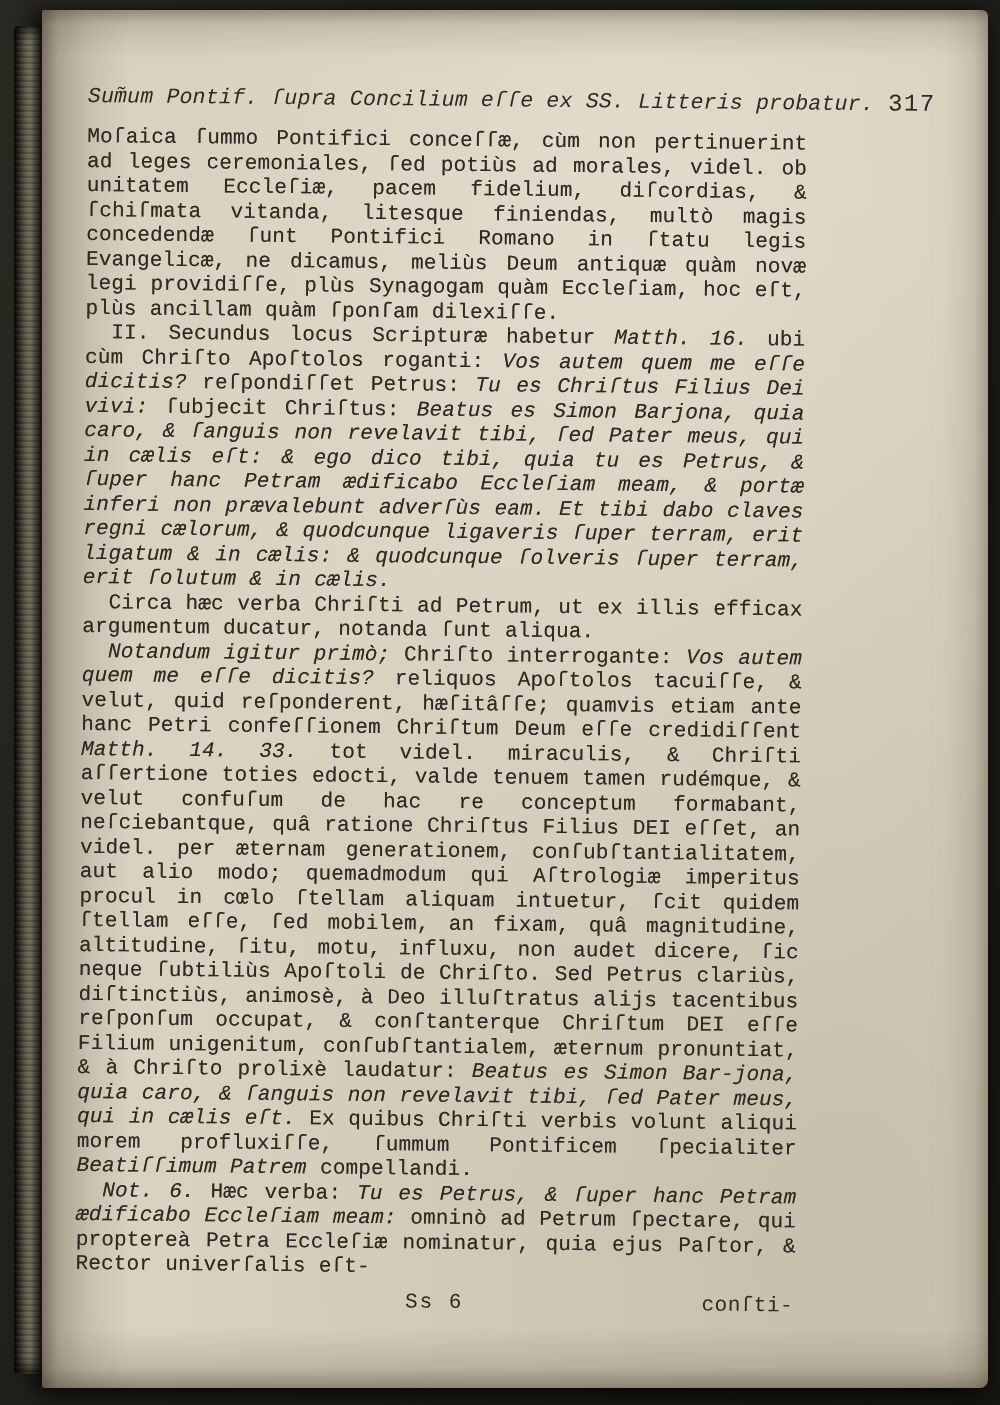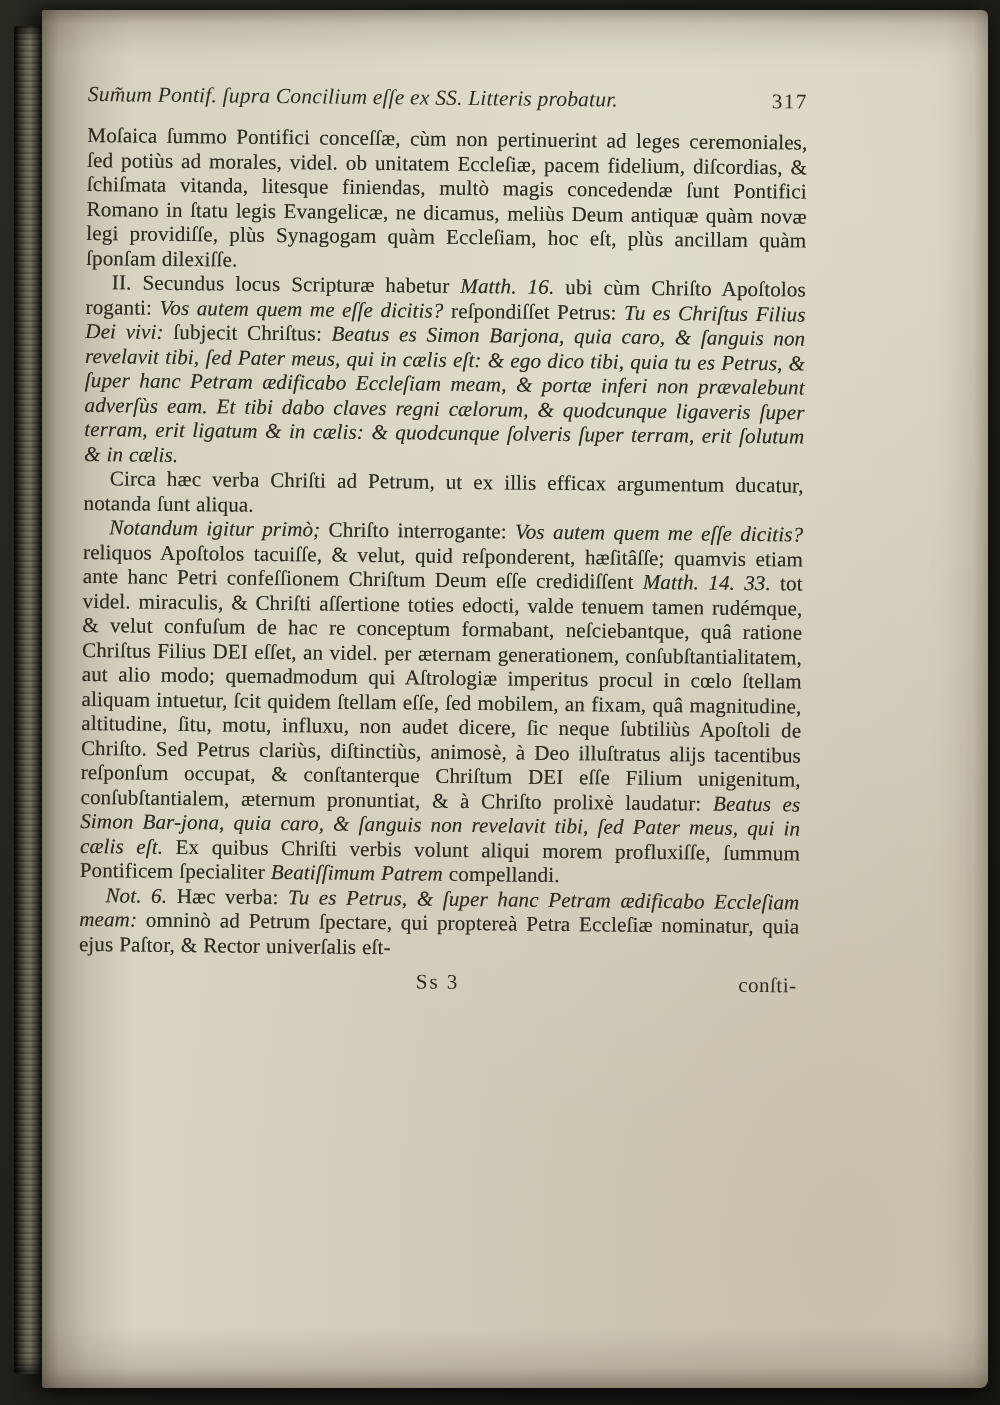--- a/index.html
+++ b/index.html
@@ -4,20 +4,21 @@
 <style>
   html, body { margin: 0; padding: 0; }
   body {
     width: 1000px; height: 1405px; overflow: hidden;
     background: #1c1b18;
     font-family: "Liberation Serif", "DejaVu Serif", serif;
   }
   .scan {
     position: relative; width: 1000px; height: 1405px;
     background: linear-gradient(120deg, #2a2922 0%, #1f1e1a 55%, #181713 100%);
+    font-family: Liberation Mono, monospace;
   }
   
   .book-edges {
     position: absolute; left: 14px; top: 26px; width: 30px; height: 1348px;
     border-radius: 4px 0 0 4px;
     background:
       repeating-linear-gradient(180deg, rgba(0,0,0,0.18) 0 2px, rgba(255,255,255,0.06) 2px 4px, transparent 4px 6px),
       linear-gradient(90deg, #13120f 0%, #57523f 28%, #a79f8a 55%, #877f6c 78%, #35322a 100%);
     box-shadow: inset 0 6px 10px rgba(0,0,0,0.6), inset 0 -8px 12px rgba(0,0,0,0.6);
   }
@@ -44,21 +45,21 @@
     position: absolute; left: 46px; top: 72px; width: 720px;
     transform: rotate(0.6deg); transform-origin: top left;
     color: #2e2922;
   }
   .runhead {
     display: flex; justify-content: space-between; align-items: baseline;
     font-style: italic; font-size: 21.5px; letter-spacing: 0.2px;
     margin: 0 0 16px 0; white-space: nowrap;
   }
   .runhead .pagenum {
-    font-style: normal; font-size: 21px; letter-spacing: 1.5px; padding-left: 14px;
+    font-style: normal; font-size: 24px; letter-spacing: 1.5px; padding-left: 14px;
   }
   .para {
     margin: 0; text-align: justify;
     font-size: 21px; line-height: 24.5px; letter-spacing: 0.15px; word-spacing: 0.5px;
     text-shadow: 0 0 0.4px rgba(46,41,34,0.55);
   }
   .para.indent { text-indent: 26px; }
   .it { font-style: italic; }
   .footerline {
     display: flex; align-items: baseline;
@@ -85,19 +86,19 @@
       <div id="text-body">
           <p class="para"><span>Moſaica ſummo Pontifici conceſſæ, cùm non pertinuerint ad leges ceremoniales, ſed potiùs ad morales, videl. ob unitatem Eccleſiæ, pacem fidelium, diſcordias, &amp; ſchiſmata vitanda, litesque finiendas, multò magis concedendæ ſunt Pontifici Romano in ſtatu legis Evangelicæ, ne dicamus, meliùs Deum antiquæ quàm novæ legi providiſſe, plùs Synagogam quàm Eccleſiam, hoc eſt, plùs ancillam quàm ſponſam dilexiſſe.</span></p>
           <p class="para indent"><span>II. Secundus locus Scripturæ habetur </span><span class="it">Matth. 16.</span><span> ubi cùm Chriſto Apoſtolos roganti: </span><span class="it">Vos autem quem me eſſe dicitis?</span><span> reſpondiſſet Petrus: </span><span class="it">Tu es Chriſtus Filius Dei vivi:</span><span> ſubjecit Chriſtus: </span><span class="it">Beatus es Simon Barjona, quia caro, &amp; ſanguis non revelavit tibi, ſed Pater meus, qui in cælis eſt: &amp; ego dico tibi, quia tu es Petrus, &amp; ſuper hanc Petram ædificabo Eccleſiam meam, &amp; portæ inferi non prævalebunt adverſùs eam. Et tibi dabo claves regni cælorum, &amp; quodcunque ligaveris ſuper terram, erit ligatum &amp; in cælis: &amp; quodcunque ſolveris ſuper terram, erit ſolutum &amp; in cælis.</span></p>
           <p class="para indent"><span>Circa hæc verba Chriſti ad Petrum, ut ex illis efficax argumentum ducatur, notanda ſunt aliqua.</span></p>
           <p class="para indent"><span class="it">Notandum igitur primò;</span><span> Chriſto interrogante: </span><span class="it">Vos autem quem me eſſe dicitis?</span><span> reliquos Apoſtolos tacuiſſe, &amp; velut, quid reſponderent, hæſitâſſe; quamvis etiam ante hanc Petri confeſſionem Chriſtum Deum eſſe credidiſſent </span><span class="it">Matth. 14. 33.</span><span> tot videl. miraculis, &amp; Chriſti aſſertione toties edocti, valde tenuem tamen rudémque, &amp; velut confuſum de hac re conceptum formabant, neſciebantque, quâ ratione Chriſtus Filius DEI eſſet, an videl. per æternam generationem, conſubſtantialitatem, aut alio modo; quemadmodum qui Aſtrologiæ imperitus procul in cœlo ſtellam aliquam intuetur, ſcit quidem ſtellam eſſe, ſed mobilem, an fixam, quâ magnitudine, altitudine, ſitu, motu, influxu, non audet dicere, ſic neque ſubtiliùs Apoſtoli de Chriſto. Sed Petrus clariùs, diſtinctiùs, animosè, à Deo illuſtratus alijs tacentibus reſponſum occupat, &amp; conſtanterque Chriſtum DEI eſſe Filium unigenitum, conſubſtantialem, æternum pronuntiat, &amp; à Chriſto prolixè laudatur: </span><span class="it">Beatus es Simon Bar-jona, quia caro, &amp; ſanguis non revelavit tibi, ſed Pater meus, qui in cælis eſt.</span><span> Ex quibus Chriſti verbis volunt aliqui morem profluxiſſe, ſummum Pontificem ſpecialiter </span><span class="it">Beatiſſimum Patrem</span><span> compellandi.</span></p>
           <p class="para indent"><span class="it">Not. 6.</span><span> Hæc verba: </span><span class="it">Tu es Petrus, &amp; ſuper hanc Petram ædificabo Eccleſiam meam:</span><span> omninò ad Petrum ſpectare, qui proptereà Petra Eccleſiæ nominatur, quia ejus Paſtor, &amp; Rector univerſalis eſt-</span></p>
         </div>
 
       <div class="footerline">
         <span class="spacer"></span>
-        <span class="sig">Ss 3</span>
+        <span class="sig">Ss 6</span>
         <span class="catch">conſti-</span>
       </div>
 
     </div>
   </div>
 </div>
 
 </body></html>

